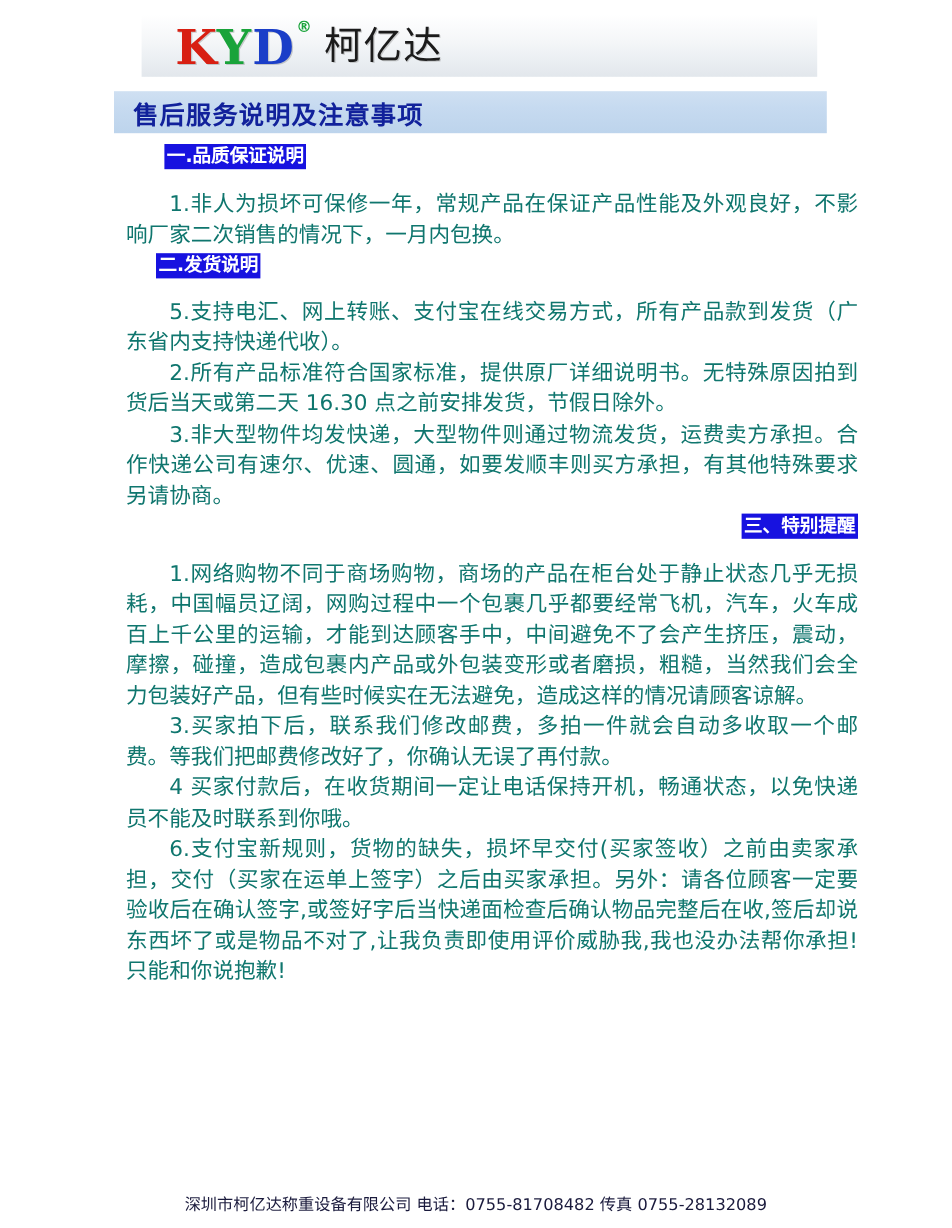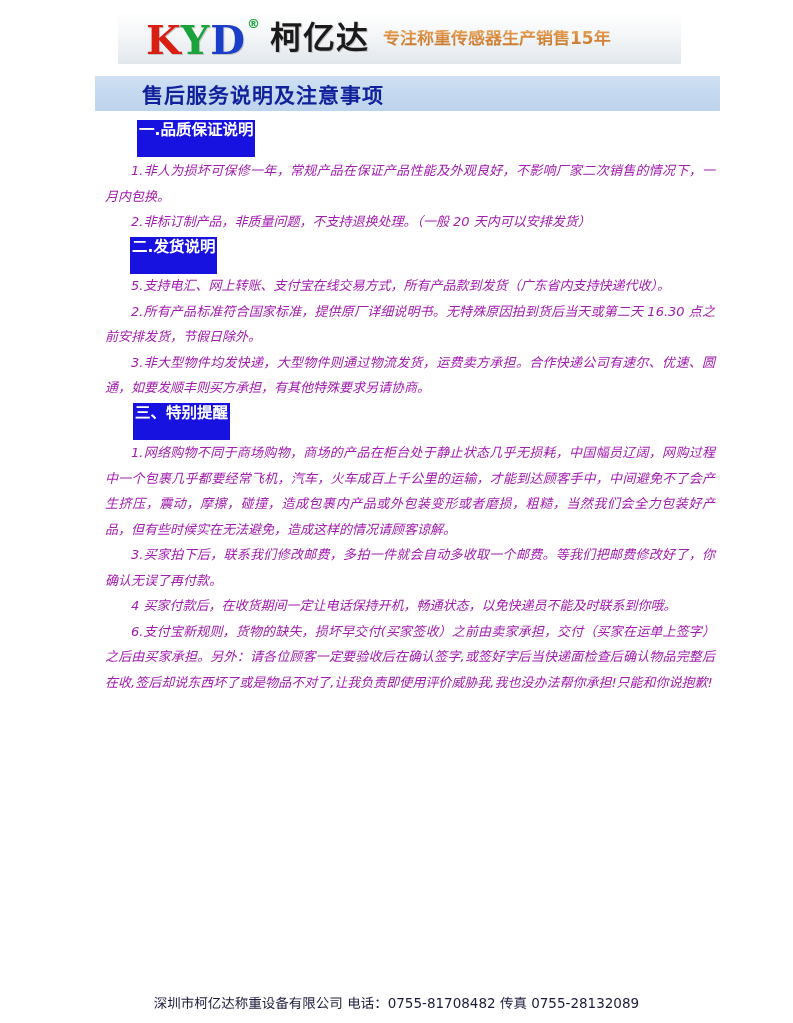--- a/index.html
+++ b/index.html
@@ -57,21 +57,21 @@
     color: #19a33a;
     vertical-align: super;
     position: relative;
     top: -12px;
     left: 1px;
     font-family: "DejaVu Sans", "Liberation Sans", sans-serif;
     text-shadow: none;
   }
   .logo-cn {
     font-family: "DejaVu Sans", "Liberation Sans", sans-serif;
-    font-weight: bold;
+    font-weight: normal;
     font-size: 32px;
     line-height: 32px;
     color: #1b1b1b;
     margin-left: 10px;
     letter-spacing: 1px;
     text-shadow: 1px 1px 0 rgba(150,150,150,0.45);
     white-space: nowrap;
   }
   .logo-slogan {
     font-family: "DejaVu Sans", "Liberation Sans", sans-serif;
@@ -90,21 +90,20 @@
   
   .title-bar {
     position: absolute;
     top: 76px;
     left: 95px;
     width: 594px;
     height: 35px;
     background: linear-gradient(to bottom, #cfe0f2 0%, #c6daf0 40%, #bdd4ec 100%);
     display: flex;
     align-items: center;
-    padding-left: 31px;
   }
   .title-text {
     font-family: "DejaVu Sans", "Liberation Sans", sans-serif;
     font-weight: bold;
     font-size: 21px;
     color: #11219b;
     padding-left: 16px;
     letter-spacing: 1px;
     white-space: nowrap;
   }
@@ -121,39 +120,38 @@
     margin: 0 0 4px 0;
     padding: 0;
     line-height: 1.45;
   }
   .section-head .hl {
     background: #1712e0;
     color: #ffffff;
     font-family: "DejaVu Sans", "Liberation Sans", sans-serif;
     font-weight: bold;
     font-size: 15.5px;
-    padding: 1px 2px 18px 2px;
+    padding: 1px 2px 2px 2px;
     letter-spacing: 0px;
     white-space: nowrap;
   }
   .head-indent-1 { padding-left: 32px; }
   .head-indent-2 { padding-left: 25px; }
-  .head-indent-3 { padding-left: 28px; }
+  .head-indent-3 { padding-left: 28px; text-align: right; }
 
   .para {
     margin: 0;
     font-family: "DejaVu Sans", "Liberation Sans", sans-serif;
-    font-size: 13px;
+    font-size: 18px;
     line-height: 25.5px;
     text-indent: 2em;
     text-align: justify;
     text-justify: inter-ideograph;
-    color: #a21caf;
+    color: #0f766e;
     word-break: break-all;
-    font-style: italic;
   }
   .gap-a { height: 13px; }
   .gap-b { height: 11px; }
   .gap-c { height: 12px; }
 
   
   .footer {
     position: absolute;
     left: 0;
     top: 992px;
@@ -171,35 +169,33 @@
 </head>
 <body>
 
 <div class="page">
 
   <div class="logo-banner">
     <span class="logo-mark">
       <span class="l-k">K</span><span class="l-y">Y</span><span class="l-d">D</span><span class="logo-reg">®</span>
     </span>
     <span class="logo-cn">柯亿达</span>
-    <span class="logo-slogan">专注称重传感器生产销售15年</span>
   </div>
 
   <div class="title-bar">
     <span class="title-text">售后服务说明及注意事项</span>
   </div>
 
   <div class="doc-body">
 
     <div class="section-head head-indent-1">
       <span class="hl">一.品质保证说明</span>
     </div>
     <div class="gap-a"></div>
     <p class="para">1.非人为损坏可保修一年，常规产品在保证产品性能及外观良好，不影响厂家二次销售的情况下，一月内包换。</p>
-    <p class="para">2.非标订制产品，非质量问题，不支持退换处理。（一般 20 天内可以安排发货）</p>
 
     <div class="section-head head-indent-2">
       <span class="hl">二.发货说明</span>
     </div>
     <div class="gap-b"></div>
     <p class="para">5.支持电汇、网上转账、支付宝在线交易方式，所有产品款到发货（广东省内支持快递代收）。</p>
     <p class="para">2.所有产品标准符合国家标准，提供原厂详细说明书。无特殊原因拍到货后当天或第二天 16.30 点之前安排发货，节假日除外。</p>
     <p class="para">3.非大型物件均发快递，大型物件则通过物流发货，运费卖方承担。合作快递公司有速尔、优速、圆通，如要发顺丰则买方承担，有其他特殊要求另请协商。</p>
 
     <div class="section-head head-indent-3">

